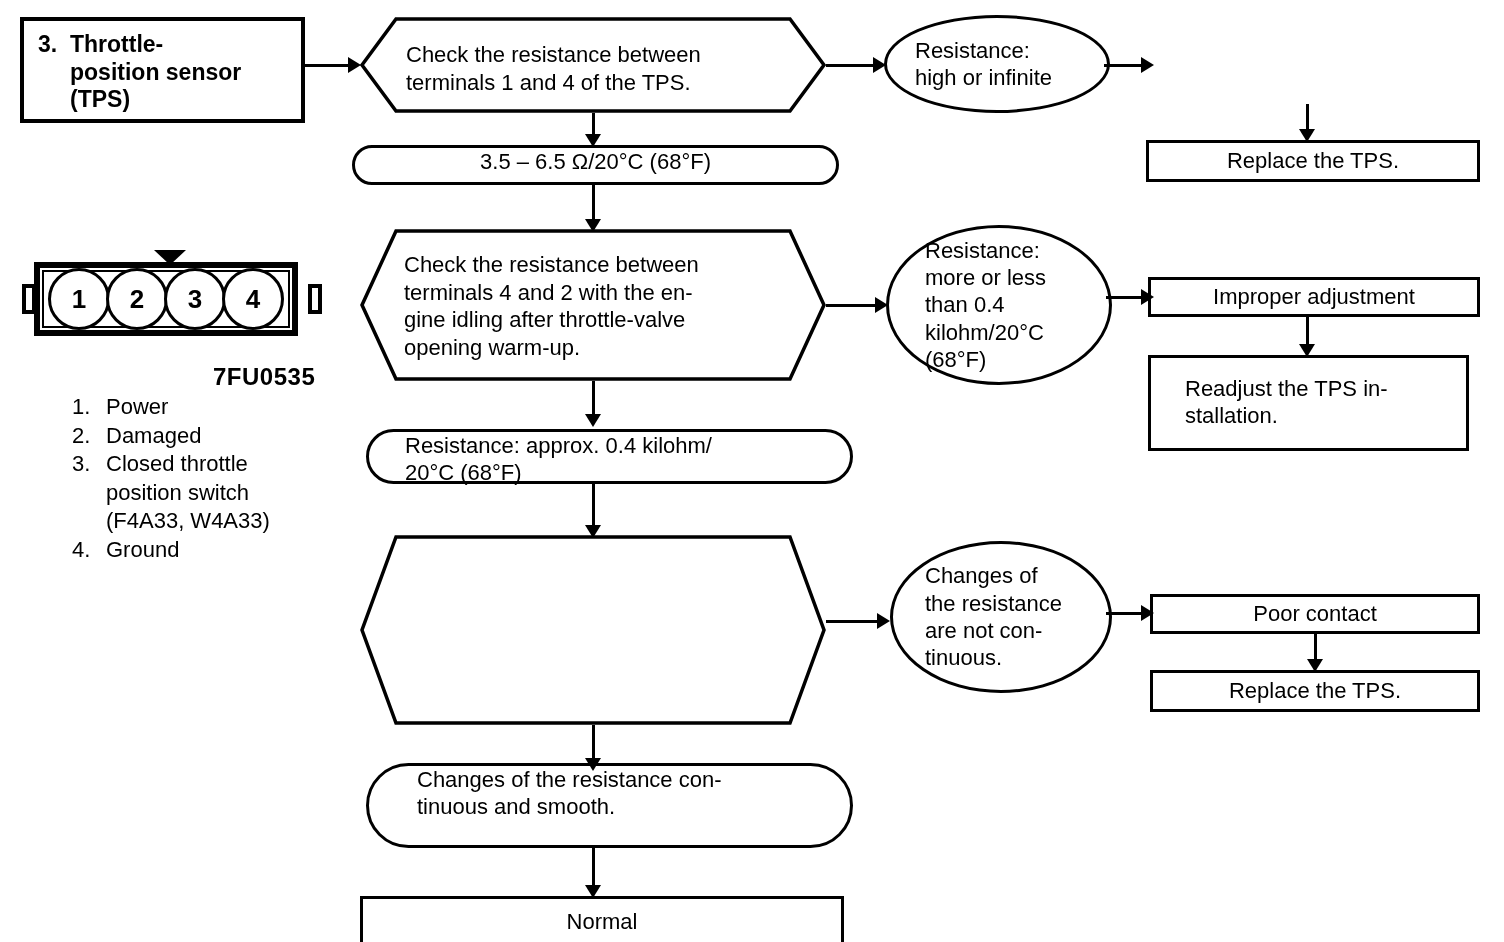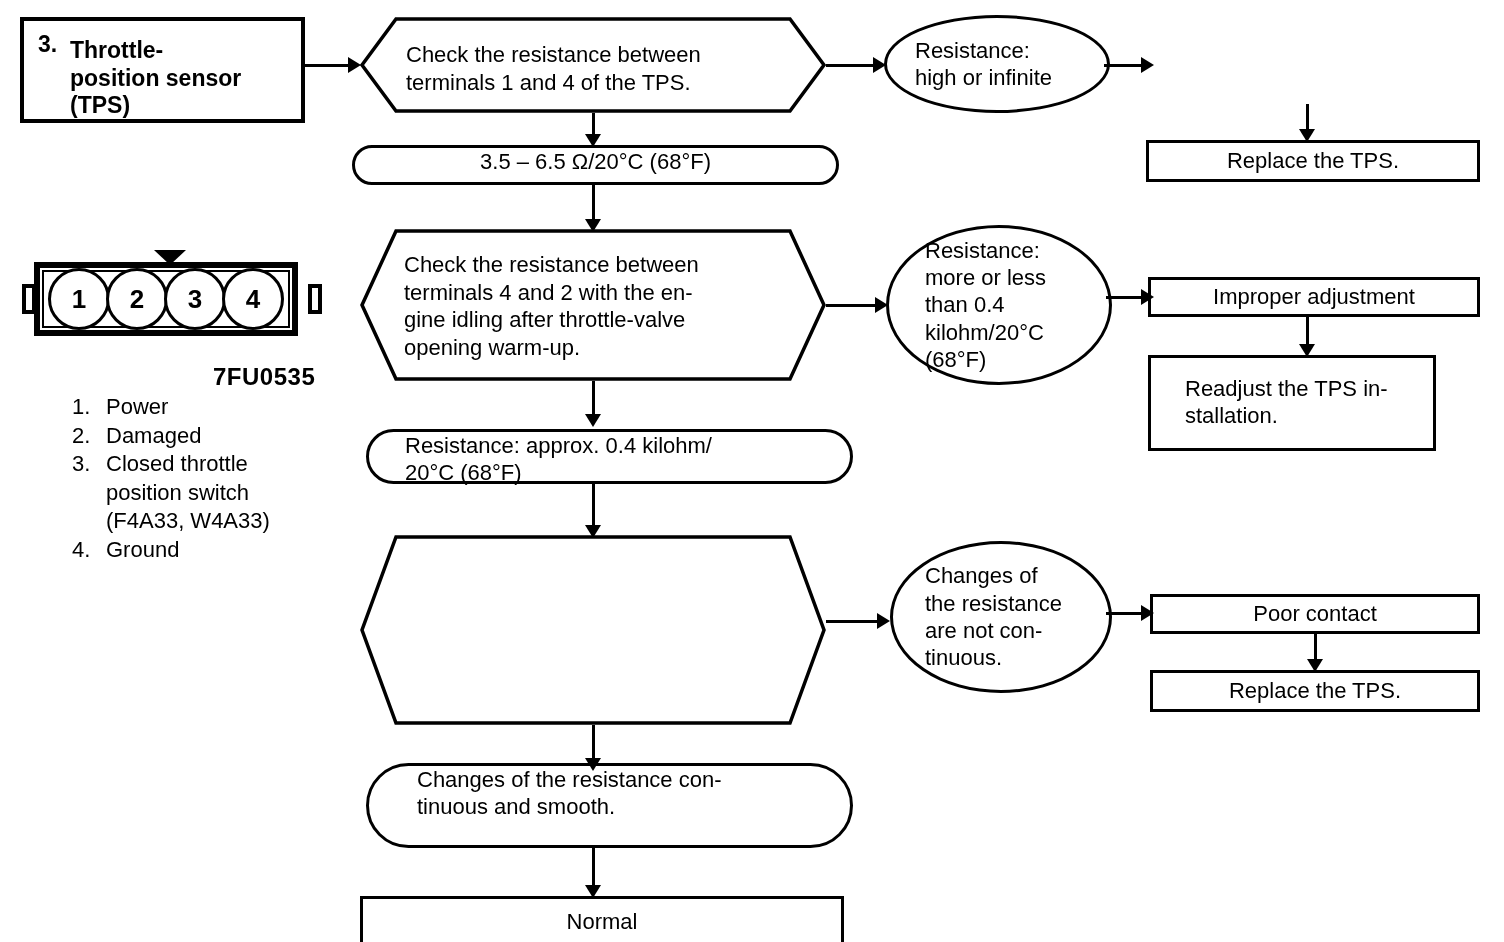--- a/index.html
+++ b/index.html
@@ -29,21 +29,20 @@
   }
   .title-box .tnum {
     display: inline-block;
     width: 32px;
     vertical-align: top;
   }
   .title-box .ttext {
     display: inline-block;
     vertical-align: top;
     white-space: pre-line;
-    margin-top: 6px;
   }
 
   
   .rect {
     border: 3px solid #000;
     box-sizing: border-box;
     display: flex;
     align-items: center;
     font-size: 22px;
     line-height: 1.22;
@@ -312,21 +311,21 @@
 
   <div class="abs rect center" style="left:1148px; top:277px; width:332px; height:40px;">
     <span class="txt">Improper adjustment</span>
   </div>
 
   <div class="abs arrow-v" style="left:1297px; top:317px; width:20px; height:40px;">
     <div class="stem" style="height:28px;"></div>
       <div class="head"></div>
   </div>
 
-  <div class="abs rect leftpad" style="left:1148px; top:355px; width:288px; height:96px;">
+  <div class="abs rect leftpad" style="left:1148px; top:355px; width:321px; height:96px;">
     <span class="txt">Readjust the TPS in-
 stallation.</span>
   </div>
 
   <div class="abs arrow-v" style="left:583px; top:381px; width:20px; height:46px;">
     <div class="stem" style="height:33px;"></div>
       <div class="head"></div>
   </div>
 
   <div class="abs capsule" style="left:366px; top:429px; width:487px; height:55px; border-radius:28px;">

